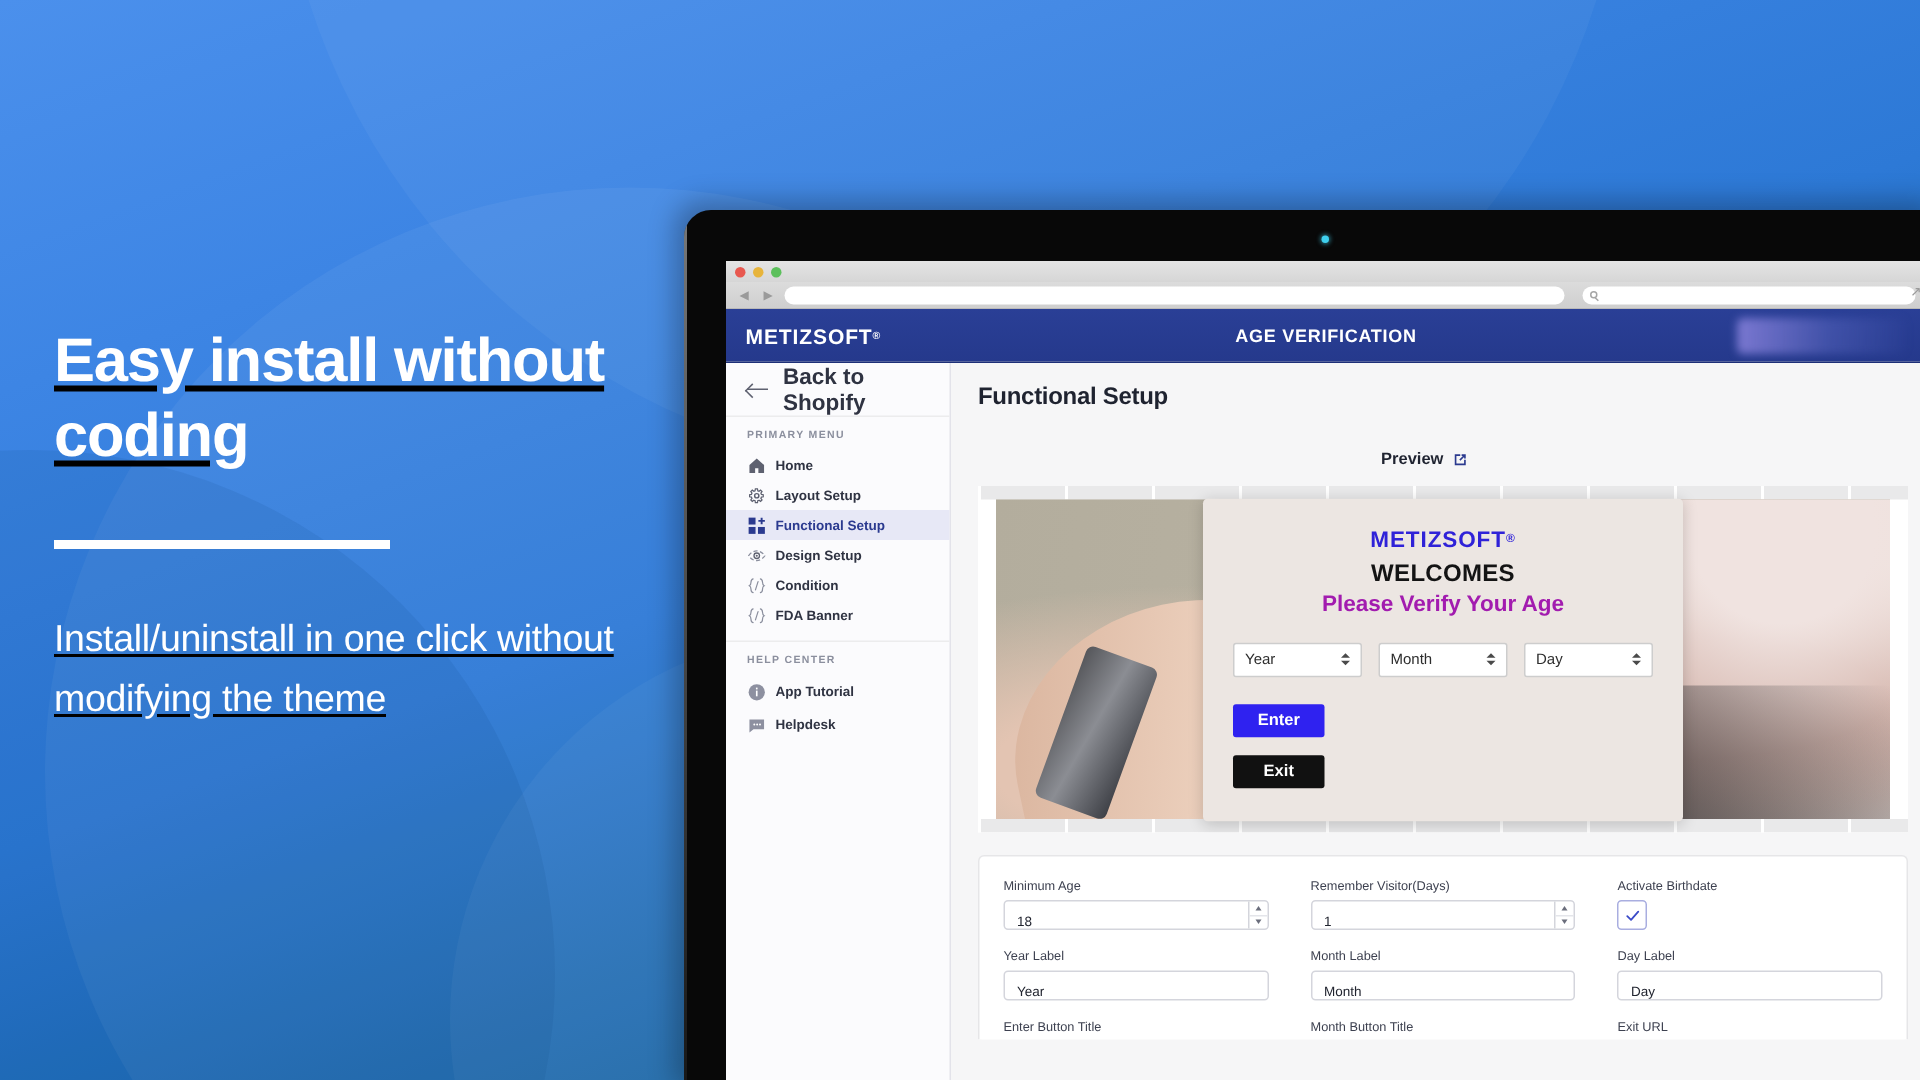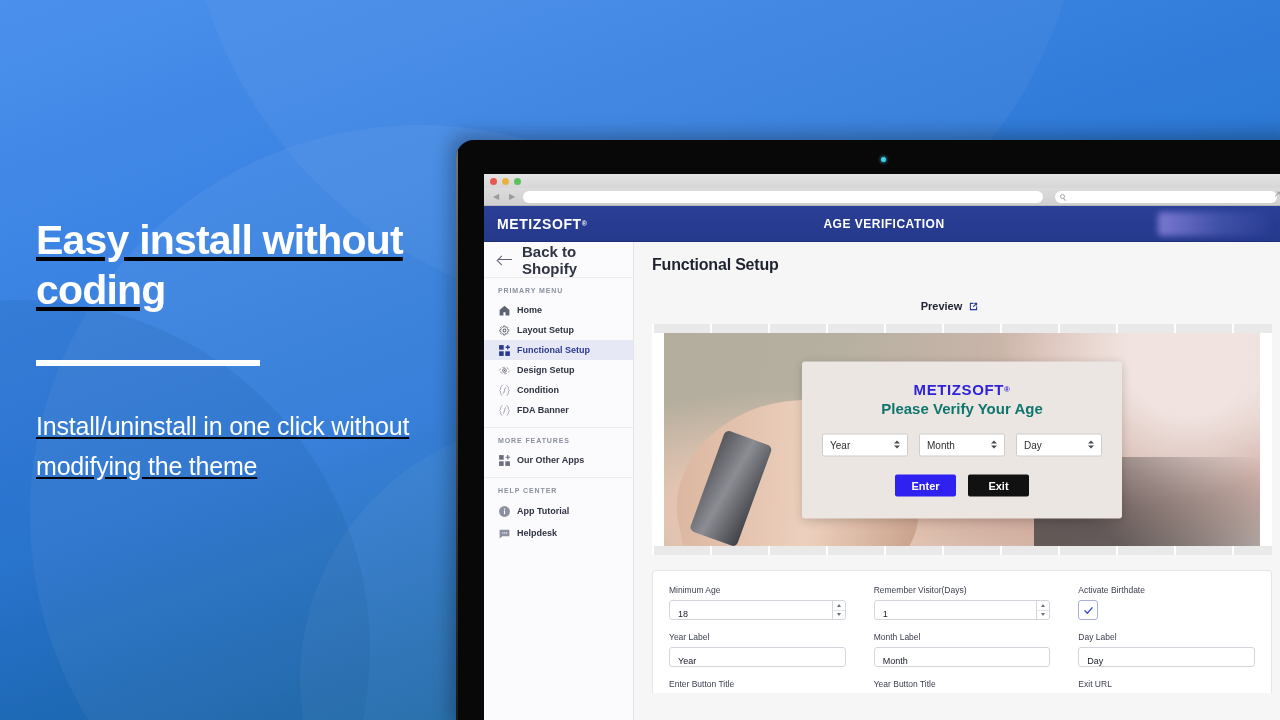--- a/index.html
+++ b/index.html
@@ -325,21 +325,21 @@
   .modal-logo {
     color: #2f22d8; font-size: 15px; font-weight: bold; letter-spacing: 0.6px;
   }
   .modal-logo .reg { font-size: 8px; vertical-align: 3px; }
   .modal-welcome {
     margin-top: 6px;
     font-size: 16px; font-weight: bold; color: #141414; letter-spacing: 0.2px;
   }
   .modal-verify {
     margin-top: 2px;
-    font-size: 15px; font-weight: bold; color: #0f766e;
+    font-size: 15px; font-weight: bold; color: #a21caf;
   }
   .modal-selects {
     margin-top: 17px;
     display: flex; justify-content: center; gap: 11px;
   }
   .sel {
     width: 96px; height: 23px;
     background: #ffffff;
     border: 1px solid #cdcdcd;
     border-radius: 2px;
@@ -353,21 +353,21 @@
   }
   .spin i {
     display: block; width: 0; height: 0;
     border-left: 3px solid transparent; border-right: 3px solid transparent;
   }
   .spin i.up { border-bottom: 3.5px solid #4a4a4a; }
   .spin i.down { border-top: 3.5px solid #4a4a4a; }
 
   .modal-buttons {
     margin-top: 18px;
-    display: flex; justify-content: center; gap: 12px;
+    display: flex; justify-content: center; gap: 12px; flex-direction: column;
   }
   .btn {
     width: 61px; height: 22px;
     display: flex; align-items: center; justify-content: center;
     font-size: 11px; font-weight: bold; cursor: pointer;
     border-radius: 2px;
   }
   .btn-enter { background: #2f22f0; color: #ffffff; }
   .btn-exit { background: #111111; color: #ffffff; }
 
@@ -533,32 +533,20 @@
           <div class="nav-item">
             <svg class="nav-ico" viewBox="0 0 24 24">
               <path d="M7.5 3.5c-2 .6-2.6 2-2.6 4.3 0 2-.5 3.4-2 4.2 1.5.8 2 2.2 2 4.2 0 2.3.6 3.7 2.6 4.3" fill="none" stroke="#8b8f9e" stroke-width="1.5" stroke-linecap="round"></path>
               <path d="M16.5 3.5c2 .6 2.6 2 2.6 4.3 0 2 .5 3.4 2 4.2-1.5.8-2 2.2-2 4.2 0 2.3-.6 3.7-2.6 4.3" fill="none" stroke="#8b8f9e" stroke-width="1.5" stroke-linecap="round"></path>
               <path d="M13.6 7 10.4 17" stroke="#8b8f9e" stroke-width="1.5" stroke-linecap="round"></path>
             </svg>
             <span class="nav-label">FDA Banner</span>
           </div>
         </div>
 
-        <div class="nav-group">
-          <div class="nav-caption">MORE FEATURES</div>
-          <div class="nav-item">
-            <svg class="nav-ico" viewBox="0 0 24 24">
-              <rect x="2" y="2" width="8.5" height="8.5" fill="#6b6e7c"></rect>
-              <rect x="2" y="13.5" width="8.5" height="8.5" fill="#6b6e7c"></rect>
-              <rect x="13.5" y="13.5" width="8.5" height="8.5" fill="#6b6e7c"></rect>
-              <path d="M18 2v8M14 6h8" stroke="#6b6e7c" stroke-width="2.2"></path>
-            </svg>
-            <span class="nav-label">Our Other Apps</span>
-          </div>
-        </div>
 
         <div class="nav-group" style="border-bottom:none;">
           <div class="nav-caption">HELP CENTER</div>
 
           <div class="nav-item" style="height:22px;">
             <svg class="nav-ico" viewBox="0 0 24 24">
               <circle cx="12" cy="12" r="10" fill="#8d90a0"></circle>
               <rect x="11" y="10" width="2" height="7" fill="#ffffff"></rect>
               <rect x="11" y="6.3" width="2" height="2.2" fill="#ffffff"></rect>
             </svg>
@@ -599,20 +587,21 @@
             <div class="hero-bg"></div>
             <div class="hero-shade-br"></div>
             <div class="hero-hand"></div>
             <div class="hero-pen"></div>
           </div>
 
           <div class="verify-modal">
             <div class="modal-logo">
               <span>METIZSOFT</span><span class="reg">®</span>
             </div>
+            <div class="modal-welcome">WELCOMES</div>
             <div class="modal-verify">Please Verify Your Age</div>
 
             <div class="modal-selects">
               <div class="sel">
                 <span>Year</span>
                 <span class="spin">
                     <i class="up"></i>
                     <i class="down"></i>
                   </span>
               </div>
@@ -702,21 +691,21 @@
               </div>
             </div>
           </div>
 
           <div class="frow">
             <div class="fcell">
               <span class="flabel">Enter Button Title</span>
 
             </div>
             <div class="fcell">
-              <span class="flabel">Year Button Title</span>
+              <span class="flabel">Month Button Title</span>
 
             </div>
             <div class="fcell">
               <span class="flabel">Exit URL</span>
 
             </div>
           </div>
 
         </div>
 

